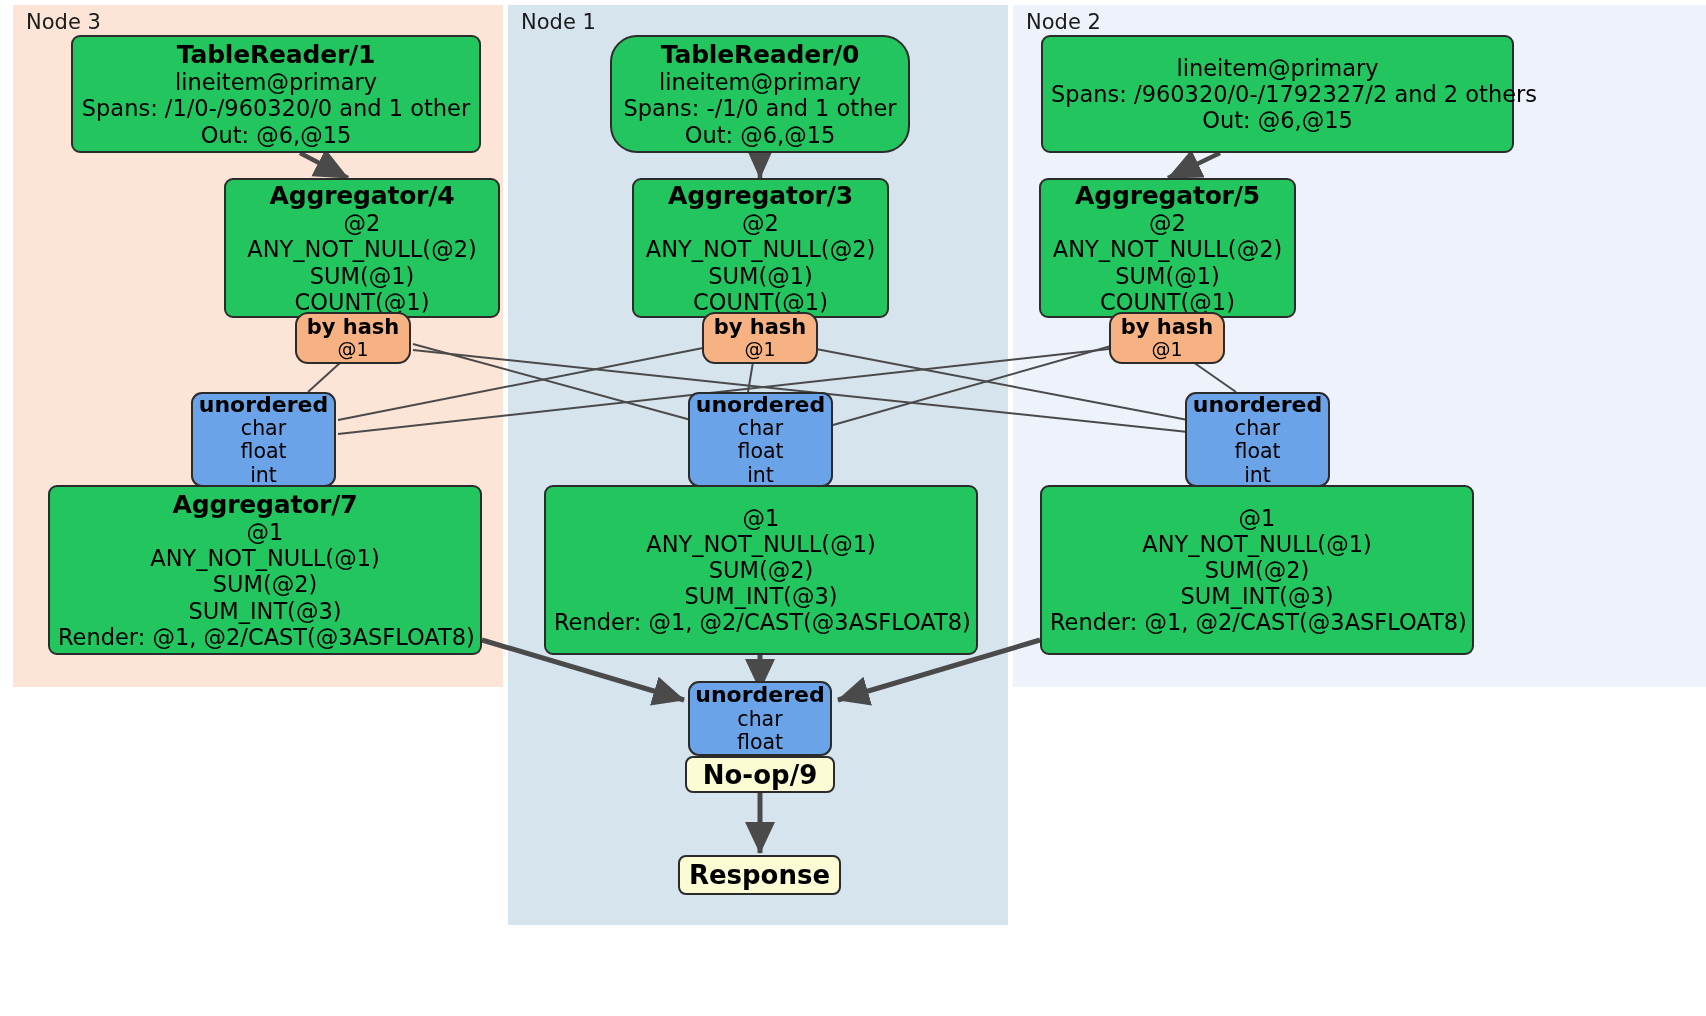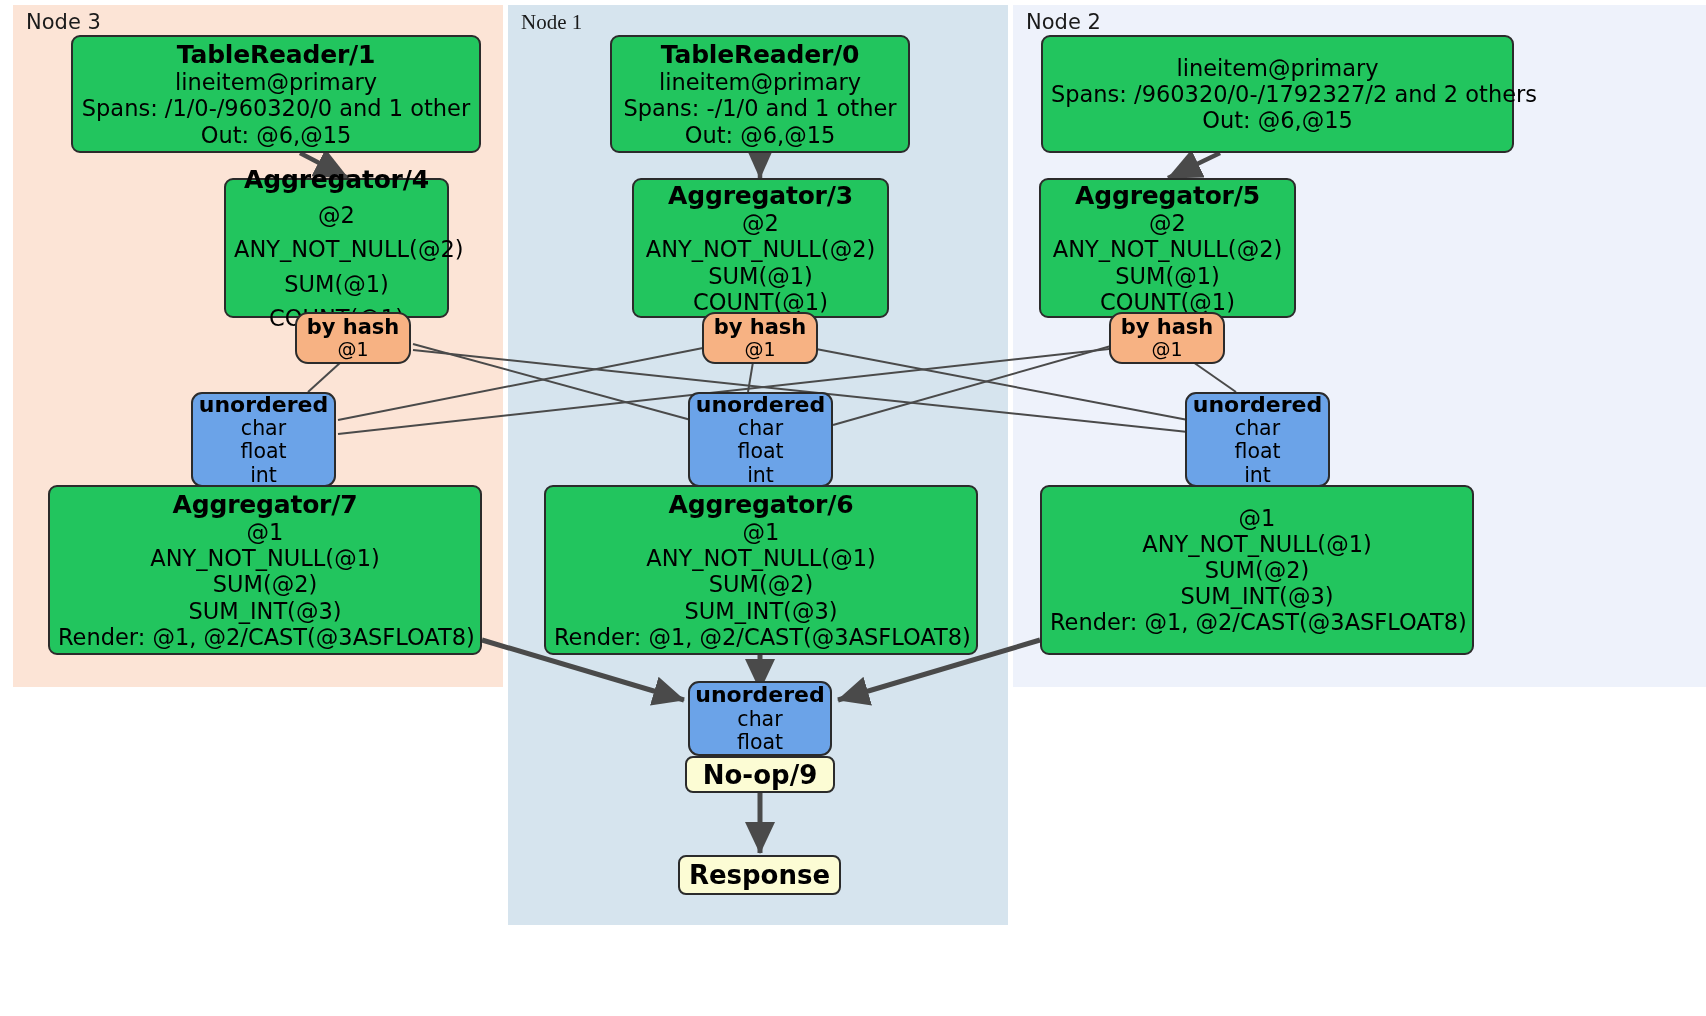--- a/index.html
+++ b/index.html
@@ -125,21 +125,21 @@
 </head>
 <body>
 
 <div id="canvas">
 
   <div class="node-panel" style="left:5px; top:5px; width:490px; height:682px; background:#fce4d6;"></div>
   <div class="node-panel" style="left:500px; top:5px; width:500px; height:920px; background:#d6e4ee;"></div>
   <div class="node-panel" style="left:1005px; top:5px; width:696px; height:682px; background:#eef2fb;"></div>
 
   <div class="node-label" style="left:18px; top:10px;">Node 3</div>
-  <div class="node-label" style="left:513px; top:10px;font-family:Liberation Serif, serif;">Node 1</div>
+  <div class="node-label" style="left:513px; top:10px;">Node 1</div>
   <div class="node-label" style="left:1018px; top:10px;">Node 2</div>
 
   <svg class="edges" viewBox="0 0 1706 1016">
     <defs>
       <marker id="arrowThin" markerWidth="9" markerHeight="9" refX="7.4" refY="3.4" orient="auto" markerUnits="strokeWidth">
         <path d="M0,0 L7.6,3.4 L0,6.8 z" fill="#4a4a4a"></path>
       </marker>
       <marker id="arrowThick" markerWidth="8" markerHeight="8" refX="6.2" refY="3" orient="auto" markerUnits="strokeWidth">
         <path d="M0,0 L6.4,3 L0,6 z" fill="#4a4a4a"></path>
       </marker>
@@ -171,34 +171,34 @@
     <path d="M 752,791 L 752,853" stroke="#4a4a4a" stroke-width="5" fill="none" marker-end="url(#arrowThick)"></path>
   </svg>
 
   <div class="proc-box" style="left:63px; top:35px; width:410px; height:118px;">
     <div class="proc-title">TableReader/1</div>
     <div class="proc-line">lineitem@primary</div>
     <div class="proc-line">Spans: /1/0-/960320/0 and 1 other</div>
     <div class="proc-line">Out: @6,@15</div>
   </div>
 
-  <div class="proc-box" style="left:602px; top:35px; width:300px; height:118px;">
+  <div class="proc-box" style="left:602px; top:35px; width:300px; height:118px;border-radius:27px;">
     <div class="proc-title">TableReader/0</div>
     <div class="proc-line">lineitem@primary</div>
     <div class="proc-line">Spans: -/1/0 and 1 other</div>
     <div class="proc-line">Out: @6,@15</div>
   </div>
 
   <div class="proc-box" style="left:1033px; top:35px; width:473px; height:118px;">
     <div class="proc-line">lineitem@primary</div>
     <div class="proc-line">Spans: /960320/0-/1792327/2 and 2 others</div>
     <div class="proc-line">Out: @6,@15</div>
   </div>
 
-  <div class="proc-box" style="left:216px; top:178px; width:225px; height:140px;gap:8px;">
+  <div class="proc-box" style="left:216px; top:178px; width:276px; height:140px;">
     <div class="proc-title">Aggregator/4</div>
     <div class="proc-line">@2</div>
     <div class="proc-line">ANY_NOT_NULL(@2)</div>
     <div class="proc-line">SUM(@1)</div>
     <div class="proc-line">COUNT(@1)</div>
   </div>
 
   <div class="proc-box" style="left:624px; top:178px; width:257px; height:140px;">
     <div class="proc-title">Aggregator/3</div>
     <div class="proc-line">@2</div>
@@ -254,21 +254,20 @@
   <div class="proc-box" style="left:40px; top:485px; width:434px; height:170px;">
     <div class="proc-title">Aggregator/7</div>
     <div class="proc-line">@1</div>
     <div class="proc-line">ANY_NOT_NULL(@1)</div>
     <div class="proc-line">SUM(@2)</div>
     <div class="proc-line">SUM_INT(@3)</div>
     <div class="proc-line">Render: @1, @2/CAST(@3ASFLOAT8)</div>
   </div>
 
   <div class="proc-box" style="left:536px; top:485px; width:434px; height:170px;">
-    <div class="proc-title">Aggregator/6</div>
     <div class="proc-line">@1</div>
     <div class="proc-line">ANY_NOT_NULL(@1)</div>
     <div class="proc-line">SUM(@2)</div>
     <div class="proc-line">SUM_INT(@3)</div>
     <div class="proc-line">Render: @1, @2/CAST(@3ASFLOAT8)</div>
   </div>
 
   <div class="proc-box" style="left:1032px; top:485px; width:434px; height:170px;">
     <div class="proc-line">@1</div>
     <div class="proc-line">ANY_NOT_NULL(@1)</div>

